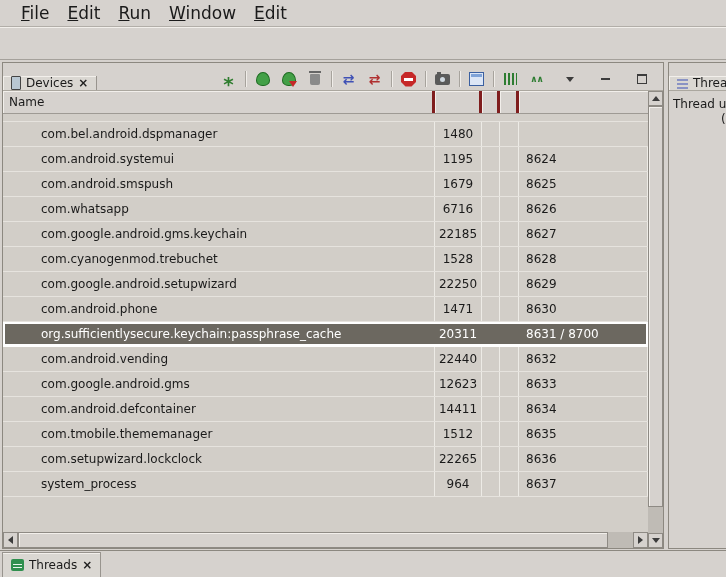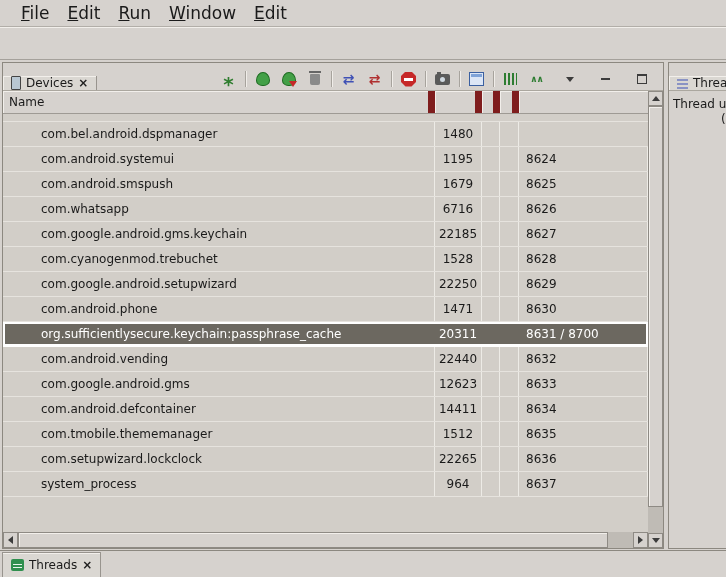--- a/index.html
+++ b/index.html
@@ -56,21 +56,21 @@
   .systrace-icon{width:13px;height:12px;background:repeating-linear-gradient(90deg,#2e7d32 0 2px,rgba(0,0,0,0) 2px 4px)}
   .network-stats-icon{color:#2e7d32;font-size:9px;font-weight:bold;letter-spacing:-1px}
   .view-menu-icon{width:0;height:0;border-left:4px solid transparent;border-right:4px solid transparent;
     border-top:5px solid #3c3c3c;display:inline-block}
   .minimize-icon{width:9px;height:2px;background:#3c3c3c;display:inline-block}
   .maximize-icon{width:8px;height:7px;border:1px solid #3c3c3c;border-top:2px solid #3c3c3c;display:inline-block}
   
   .table-area{flex:1;display:grid;grid-template-columns:1fr 15px;grid-template-rows:1fr 16px;overflow:hidden}
   .table-main{grid-area:1/1/2/2;display:flex;flex-direction:column;overflow:hidden;background:#d2cec8}
   .thead{height:22px;min-height:22px;display:flex;background:#d6d2ce;border-bottom:1px solid #9e9a94}
-  .th{display:flex;align-items:center;box-sizing:border-box;border-right:7px solid #7f1d1d;
+  .th{display:flex;align-items:center;box-sizing:border-box;border-right:3px solid #7f1d1d;
     box-shadow:inset 1px 1px 0 #f2efeb;padding-left:6px;cursor:default}
   .c-name{width:432px}
   .c-pid{width:47px;justify-content:center;padding-left:0}
   .c-c3{width:18px;padding-left:0}
   .c-c4{width:19px;padding-left:0}
   .c-port{flex:1;border-right:none;padding-left:7px}
   .tbody{flex:1;overflow:hidden}
   .tspacer{height:7px;border-bottom:1px solid #e6e3de}
   .row{height:25px;display:flex;align-items:stretch;border-bottom:1px solid #e6e3de;box-sizing:border-box;cursor:default}
   .cell{display:flex;align-items:center;box-sizing:border-box;border-right:1px solid #edebe6;

